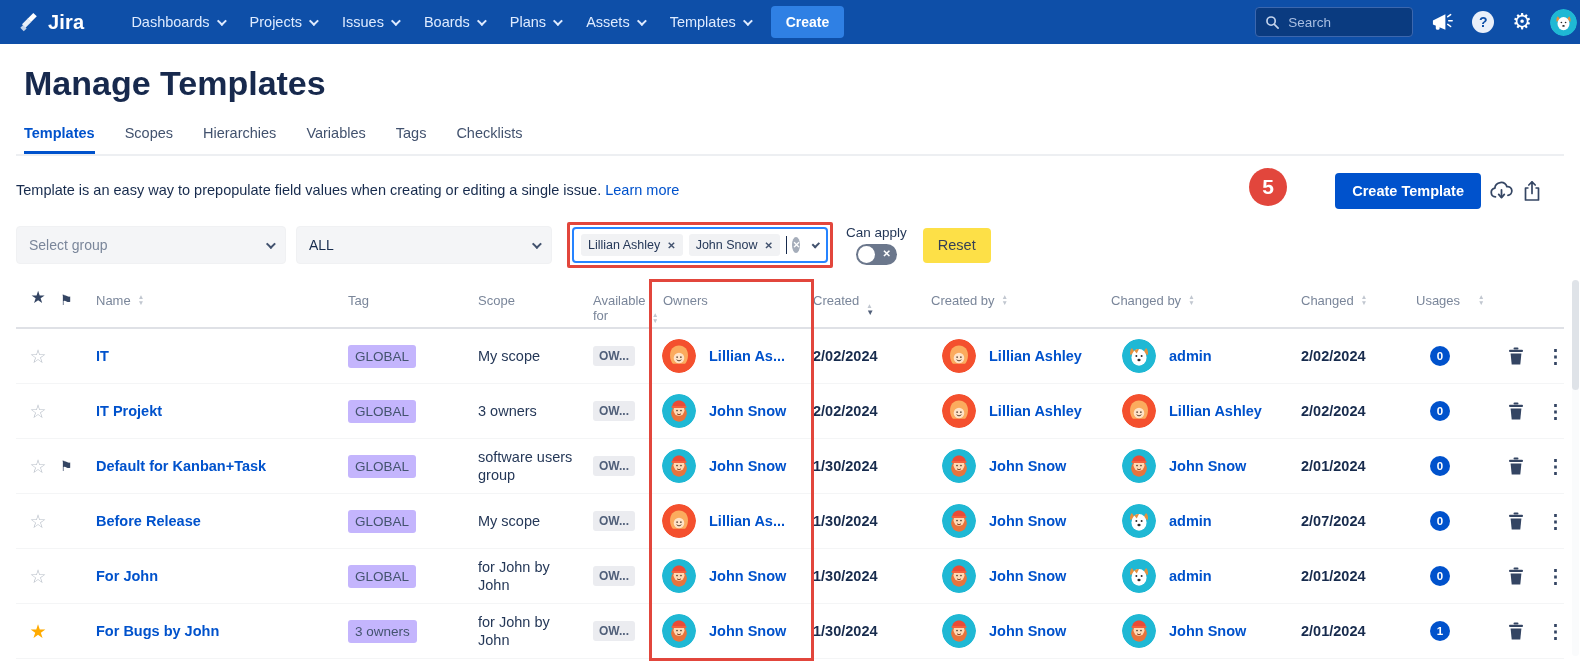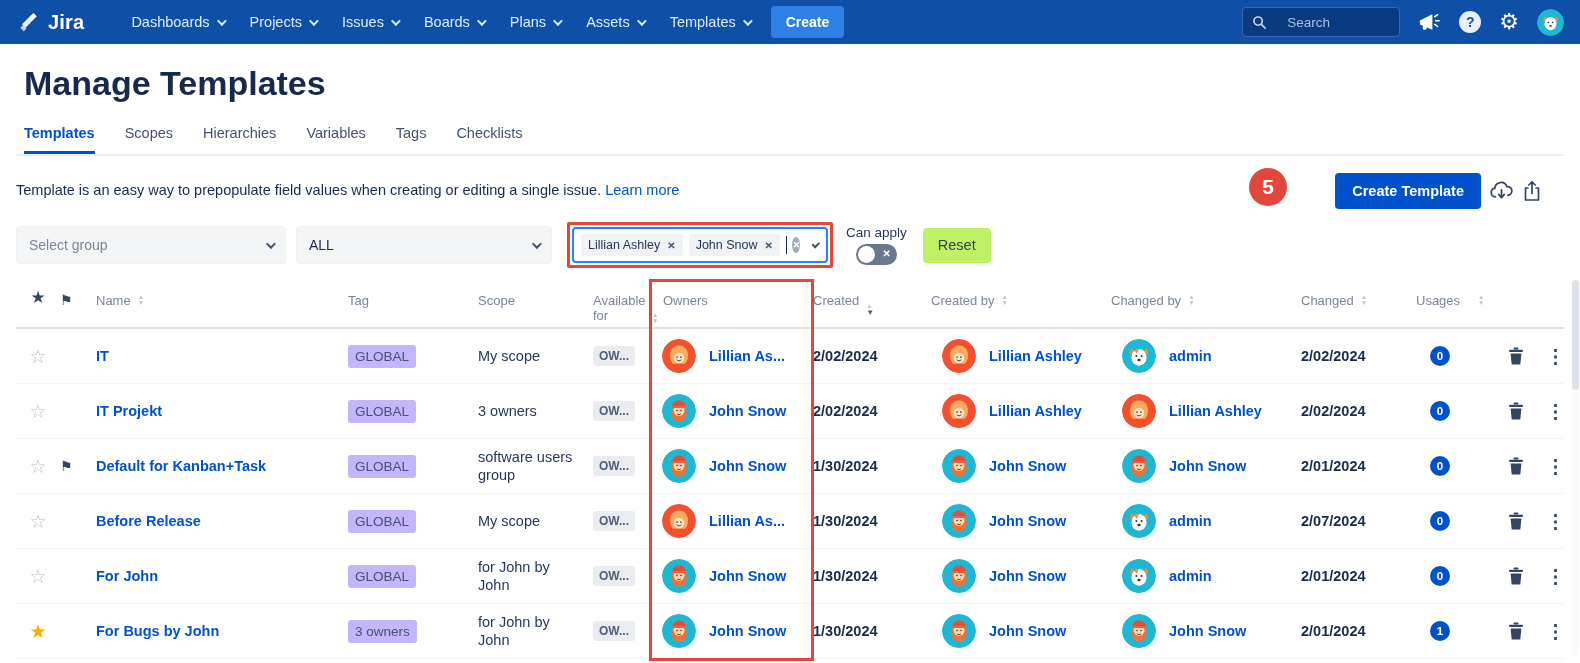--- a/index.html
+++ b/index.html
@@ -1,28 +1,28 @@
 <!DOCTYPE html>
 <html><head>
 <meta charset="utf-8">
 <style>
   * { box-sizing: border-box; margin: 0; padding: 0; }
   html,body { width:1580px; height:663px; overflow:hidden; }
   body { font-family:"Liberation Sans", sans-serif; background:#fff; color:#172B4D; position:relative; }
 
   
-  .navbar { height:44px; background:#0E4FA8; display:flex; align-items:center; padding:0 16px 0 18px; }
+  .navbar { height:44px; background:#0E4FA8; display:flex; align-items:center; padding:0 3px 0 18px; }
   .logo { display:flex; align-items:center; gap:7px; margin-right:34px; cursor:pointer; }
   .logo-text { color:#fff; font-size:20px; font-weight:600; letter-spacing:.2px; }
   #nav-items { display:flex; align-items:center; height:44px; }
   .nav-item { display:flex; align-items:center; gap:7px; padding:0 13px; height:44px; color:#DEEBFF; font-size:14.5px; cursor:pointer; }
   .chev { width:7px; height:7px; border-right:2px solid currentColor; border-bottom:2px solid currentColor; transform:rotate(45deg) translateY(-2px); }
   .nav-create { background:#2F80E4; color:#fff; border:none; border-radius:4px; padding:8px 15px; font-size:14px; font-weight:600; margin-left:8px; cursor:pointer; font-family:inherit; }
   .nav-right { margin-left:auto; display:flex; align-items:center; gap:18px; }
-  .search-box { width:158px; height:30px; background:#0A3B80; border:1px solid #3C67AE; border-radius:4px; display:flex; align-items:center; gap:20px; padding:0 9px; }
+  .search-box { width:158px; height:30px; background:#0A3B80; border:1px solid #3C67AE; border-radius:4px; display:flex; align-items:center; gap:8px; padding:0 9px; }
   .search-box input { background:transparent; border:none; outline:none; color:#DCE8F8; font-size:13.5px; width:110px; font-family:inherit; }
   .search-box input::placeholder { color:#A9BFE2; }
   .icon-btn { display:flex; align-items:center; justify-content:center; cursor:pointer; }
   .help-circle { width:22px; height:22px; border-radius:50%; background:#EAF0FA; color:#0E4FA8; font-weight:700; font-size:14px; display:flex; align-items:center; justify-content:center; }
   .gear { color:#fff; font-size:22px; line-height:1; }
   .nav-avatar { width:27px; height:27px; border-radius:50%; overflow:hidden; }
 
   
   .page { padding:0 16px; position:relative; }
   h1.page-title { font-size:34px; font-weight:700; color:#17294D; margin:20px 0 0 8px; }
@@ -59,21 +59,21 @@
   .chip .chip-x { font-size:10px; font-weight:700; color:#42526E; cursor:pointer; }
   .caret-line { width:1px; height:18px; background:#172B4D; }
   .clear-circle { width:16px; height:16px; border-radius:50%; background:#A5ADBA; color:#fff; font-size:9px; font-weight:700; display:flex; align-items:center; justify-content:center; margin-left:auto; cursor:pointer; }
   .owner-chev { margin:0 2px 0 6px; }
 
   .canapply { display:flex; flex-direction:column; align-items:center; gap:4px; margin-left:13px; }
   .canapply-label { font-size:13.5px; color:#253858; }
   .toggle { width:41px; height:21px; background:#6B778C; border-radius:11px; position:relative; cursor:pointer; }
   .toggle .knob { position:absolute; left:2px; top:2px; width:17px; height:17px; border-radius:50%; background:#fff; }
   .toggle .off-x { position:absolute; right:6px; top:4px; color:#fff; font-size:10px; font-weight:700; }
-  .reset-btn { height:35px; background:#bef264; border:none; border-radius:4px; color:#343F57; font-size:14.5px; font-family:inherit; padding:0 15px; margin-left:16px; cursor:pointer; }
+  .reset-btn { height:35px; background:#fde047; border:none; border-radius:4px; color:#343F57; font-size:14.5px; font-family:inherit; padding:0 15px; margin-left:16px; cursor:pointer; }
 
   
   .table-wrap { position:relative; margin-top:13px; --cols:44px 36px 252px 130px 115px 58px 162px 118px 180px 190px 115px 80px 1fr; }
   .thead { display:grid; grid-template-columns:var(--cols); align-items:start; padding-top:12px; padding-bottom:4px; min-height:46px; border-bottom:2px solid #DFE1E6; color:#7A869A; font-size:13px; }
   .hcell { display:flex; align-items:flex-start; gap:4px; line-height:15px; }
   .hcell.wrap span.lbl { max-width:52px; }
   .h-star { font-size:17px; color:#344563; justify-content:center; margin-top:-3px; cursor:pointer; }
   .h-flag { font-size:14px; color:#344563; cursor:pointer; }
   .sort { display:inline-flex; flex-direction:column; margin-left:3px; margin-top:1px; cursor:pointer; }
   .sort i { font-style:normal; font-size:6.5px; line-height:5.5px; color:#C1C7D0; }

